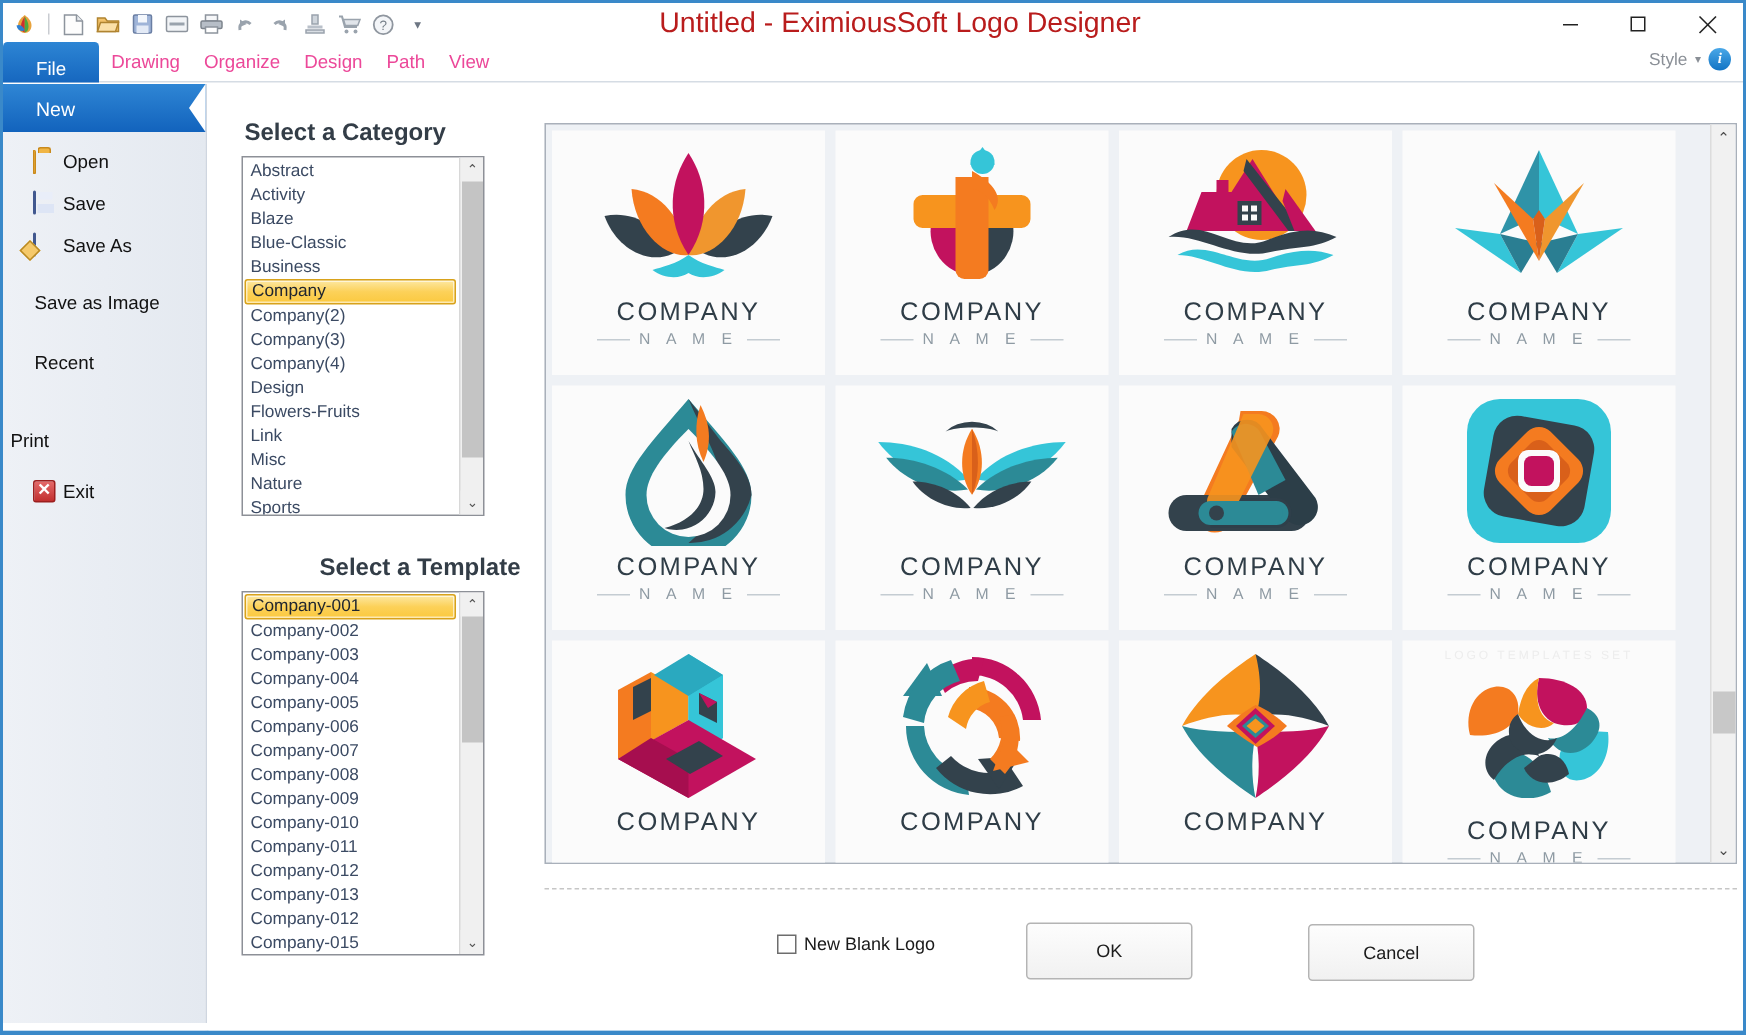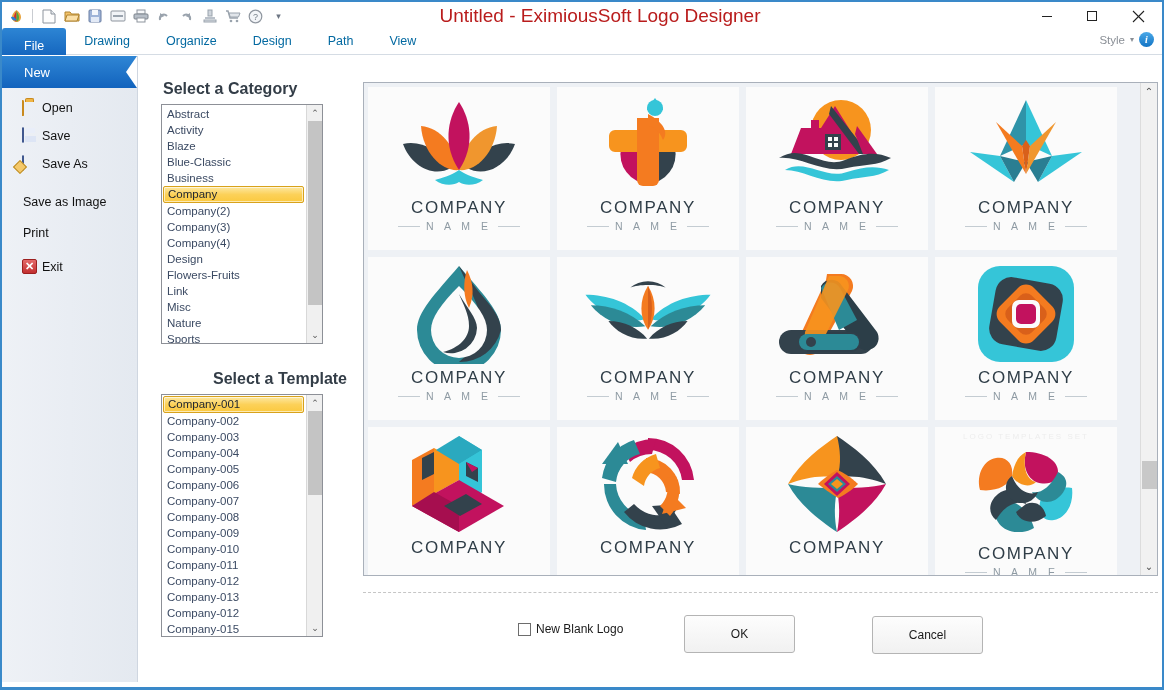--- a/index.html
+++ b/index.html
@@ -39,22 +39,22 @@
   .winbtn.close { width:48px; }
   .winbtn svg { display:block; }
 
   
   .tabbar {
     position:absolute; left:0; top:28px; width:1160px; height:27px;
     background:#ffffff; border-bottom:1px solid #d5dce4;
   }
   .tabs { position:absolute; left:0; top:0; display:flex; height:27px; }
   .tab {
-    height:27px; line-height:27px; padding:0 18px;
-    font-size:12.5px; color:#0369a1;
+    height:27px; line-height:27px; padding:0 8px;
+    font-size:12.5px; color:#ec4899;
   }
   .tab.active {
     background:linear-gradient(to bottom,#2d85d4 0%,#1667bf 100%);
     color:#ffffff;
     border-top-left-radius:3px; border-top-right-radius:3px;
     padding:5px 22px;
   }
   .style-area { position:absolute; right:8px; top:4px; display:flex; align-items:center; gap:5px; }
   .style-label { font-size:11.5px; color:#8a8f96; }
   .style-caret { font-size:8px; color:#8a8f96; }
@@ -334,21 +334,24 @@
       <span class="mi-icon"><span class="ic-save"></span></span>
       <span>Save</span>
     </div>
     <div class="menu-item">
       <span class="mi-icon"><span class="ic-saveas"></span></span>
       <span>Save As</span>
     </div>
     <div class="menu-item spaced" style="padding-left:21px;">
       <span>Save as Image</span>
     </div>
-    <div class="menu-item spaced" style="padding-left:21px;margin-top:3px;">
+    <div class="menu-item spaced" style="padding-left:21px;margin-top:12px;">
+      <span>Recent</span>
+    </div>
+    <div class="menu-item spaced" style="padding-left:5px;margin-top:24px;">
       <span>Print</span>
     </div>
     <div class="menu-item spaced" style="margin-top:6px;">
       <span class="mi-icon">
           <span class="ic-exit">✕</span>
         </span>
       <span>Exit</span>
     </div>
   </div>
 

